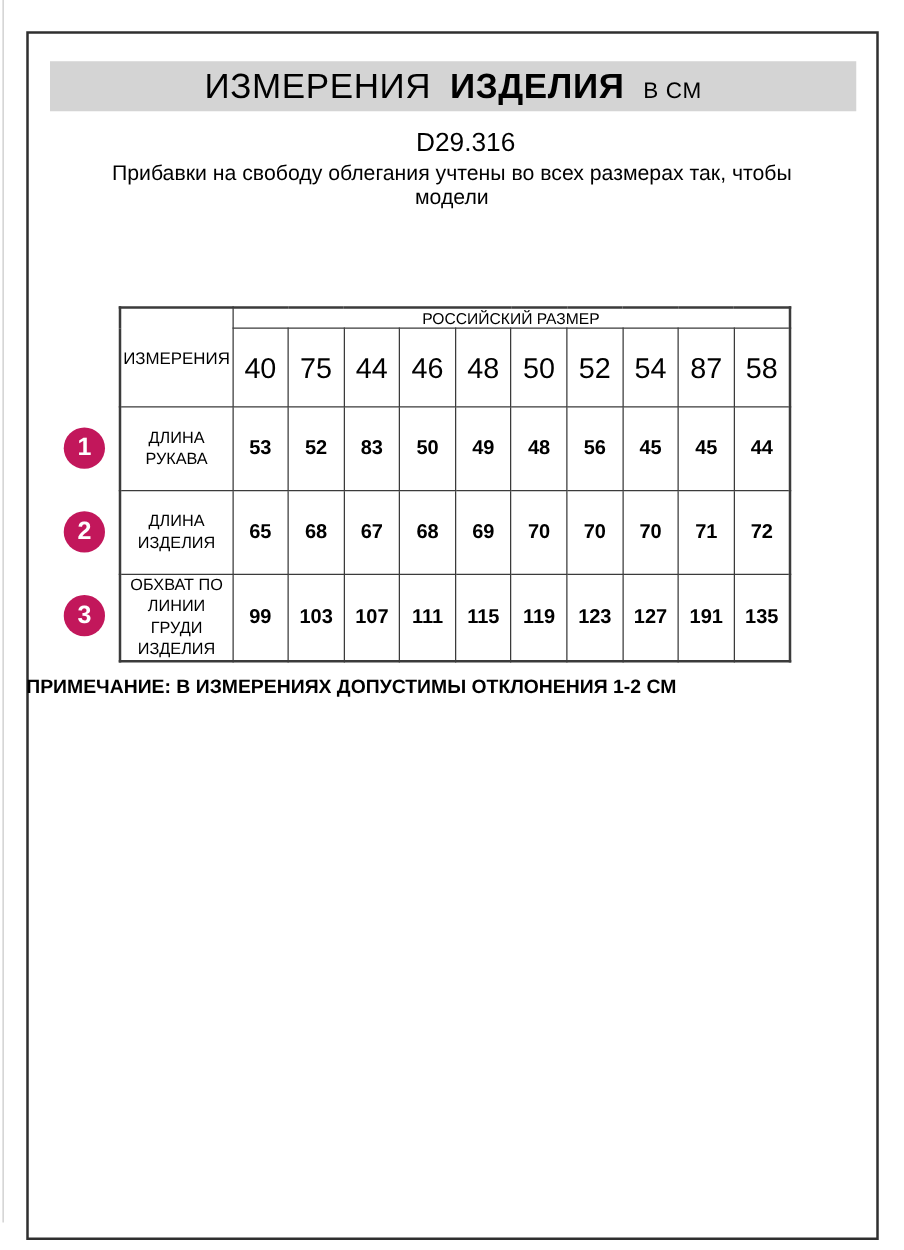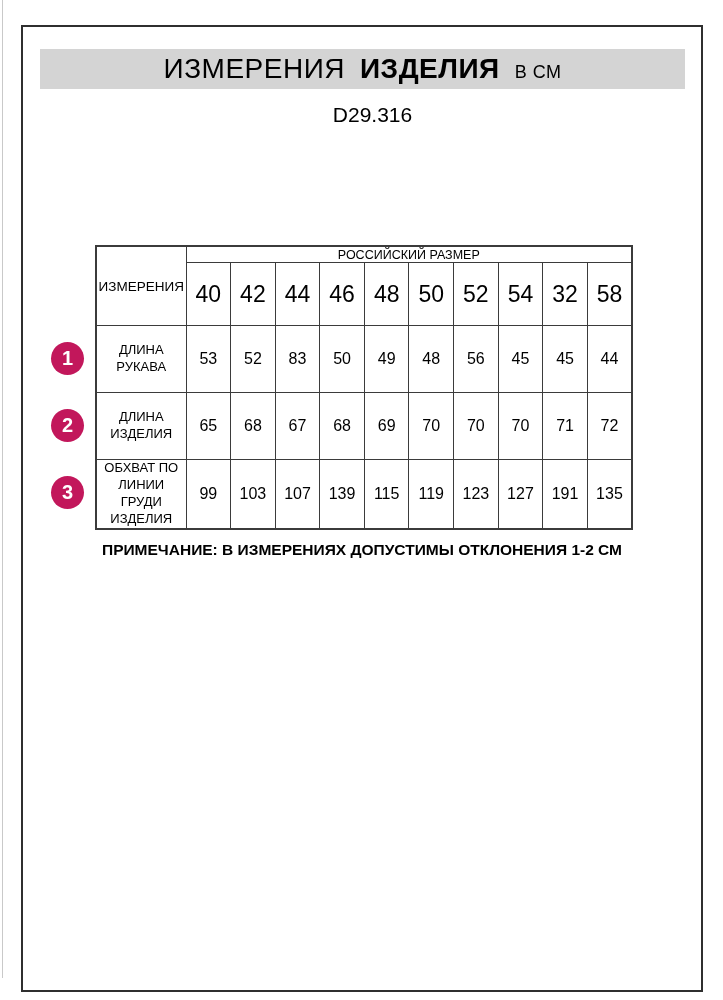--- a/index.html
+++ b/index.html
@@ -22,46 +22,48 @@
   table.size-table{
     position:absolute;left:95px;top:245px;width:536px;
     border-collapse:collapse;table-layout:fixed;border:2px solid #3b3b3b;
   }
   .size-table th,.size-table td{border:1.5px solid #3b3b3b;text-align:center;vertical-align:middle;padding:0;margin-top:32px;}
   .corner-th{font-size:13.5px;font-weight:normal;}
   .group-th{font-size:12.5px;font-weight:normal;height:15px;}
   .size-th{font-size:23px;font-weight:normal;height:62px;}
   .size-table tbody tr{height:67px;padding-left:22px;}
   .size-table tbody th{font-size:13px;font-weight:normal;white-space:pre-line;line-height:1.3;}
-  .size-table tbody td{font-size:16px;}
+  .size-table tbody td{font-size:16px;font-weight:bold;}
   .row-badge{
     position:absolute;left:51px;width:33px;height:33px;border-radius:50%;
     color:#fff;font-size:20px;font-weight:bold;
     display:flex;align-items:center;justify-content:center;
   }
   .badge-1{top:342px;} .badge-2{top:409px;} .badge-3{top:476px;}
-  .note{position:absolute;left:21px;top:541px;width:682px;text-align:center;font-size:15.5px;font-weight:bold;}
+  .note{position:absolute;left:21px;top:541px;width:682px;text-align:left;font-size:15.5px;font-weight:bold;}
 </style>
 </head>
 <body>
 
 <div class="left-edge-line"></div>
 <div class="page-border"></div>
 
 <div class="title-bar" style="background: rgb(212, 212, 212);">
   <div class="title-inner">
     <span class="title-w1">ИЗМЕРЕНИЯ</span>
     <span class="title-w2">ИЗДЕЛИЯ</span>
     <span class="title-unit">В СМ</span>
   </div>
 </div>
 
 <div class="product-code">D29.316</div>
 
 <div class="description">
+  <div>Прибавки на свободу облегания учтены во всех размерах так, чтобы</div>
+  <div>модели</div>
 </div>
 
 <table class="size-table">
   <colgroup id="table-cols">
       <col style="width: 90px;">
       <col style="width: 44.6px;">
       <col style="width: 44.6px;">
       <col style="width: 44.6px;">
       <col style="width: 44.6px;">
       <col style="width: 44.6px;">
@@ -71,28 +73,28 @@
       <col style="width: 44.6px;">
       <col style="width: 44.6px;">
     </colgroup>
   <thead>
     <tr>
       <th rowspan="2" class="corner-th">ИЗМЕРЕНИЯ</th>
       <th id="group-th" class="group-th" colspan="10">РОССИЙСКИЙ РАЗМЕР</th>
     </tr>
     <tr id="size-row">
         <th class="size-th">40</th>
-        <th class="size-th">42</th>
+        <th class="size-th">75</th>
         <th class="size-th">44</th>
         <th class="size-th">46</th>
         <th class="size-th">48</th>
         <th class="size-th">50</th>
         <th class="size-th">52</th>
         <th class="size-th">54</th>
-        <th class="size-th">32</th>
+        <th class="size-th">87</th>
         <th class="size-th">58</th>
       </tr>
   </thead>
   <tbody id="table-body">
       <tr>
         <th>ДЛИНА
 РУКАВА</th>
         <td>53</td>
         <td>52</td>
         <td>83</td>
@@ -119,21 +121,21 @@
         <td>72</td>
       </tr>
       <tr>
         <th>ОБХВАТ ПО
 ЛИНИИ
 ГРУДИ
 ИЗДЕЛИЯ</th>
         <td>99</td>
         <td>103</td>
         <td>107</td>
-        <td>139</td>
+        <td>111</td>
         <td>115</td>
         <td>119</td>
         <td>123</td>
         <td>127</td>
         <td>191</td>
         <td>135</td>
       </tr>
     </tbody>
 </table>
 

